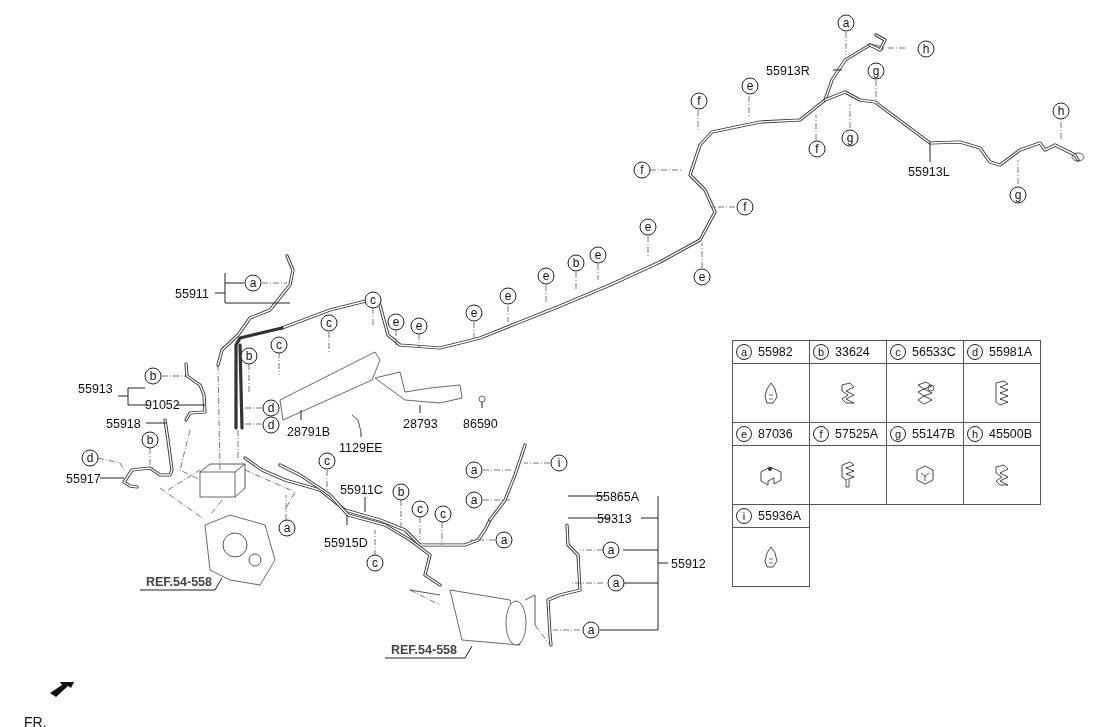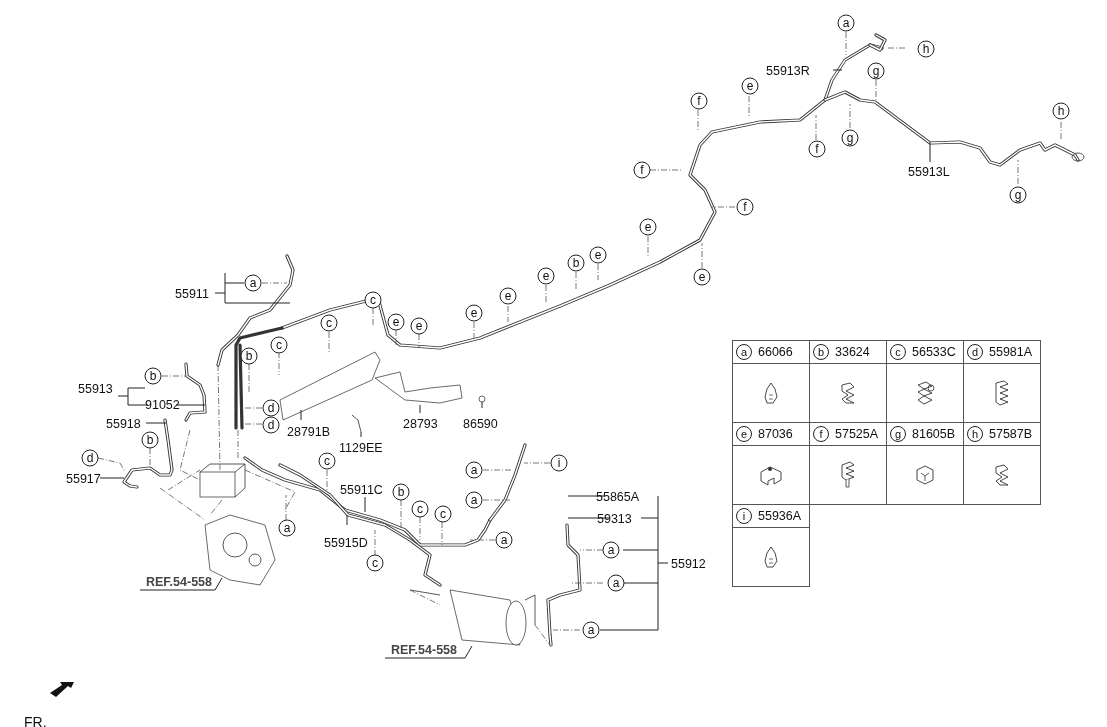--- a/index.html
+++ b/index.html
@@ -356,21 +356,21 @@
   </g>
 </svg>
 
 <div class="fr">FR.</div>
 
 <div class="legend">
   <div class="lg-row">
     <div class="lg-cell">
       <div class="lg-head">
           <span class="lg-circ">a</span>
-          <span>66066</span>
+          <span>55982</span>
         </div>
       <div class="lg-body">
           <svg width="20" height="24" style="position:static">
             <path d="M10,2 L14,8 L16,16 L12,22 L6,22 L4,16 L6,8 Z" fill="#fff" stroke="#333" stroke-width="0.9"></path>
             <path d="M8,14 L12,14 M8,18 L12,18" stroke="#333" stroke-width="0.7"></path>
           </svg>
         </div>
     </div>
     <div class="lg-cell">
       <div class="lg-head">
@@ -428,33 +428,33 @@
       <div class="lg-body">
           <svg width="20" height="30" style="position:static">
             <path d="M4,5 L12,2 L16,5 L8,8 L16,11 L8,14 L16,17 L8,20 L4,17 L4,5 Z" fill="#fff" stroke="#333" stroke-width="0.9"></path>
             <path d="M8,20 L8,27 L11,27 L11,19" fill="#fff" stroke="#333" stroke-width="0.8"></path>
           </svg>
         </div>
     </div>
     <div class="lg-cell">
       <div class="lg-head">
           <span class="lg-circ">g</span>
-          <span>81605B</span>
+          <span>55147B</span>
         </div>
       <div class="lg-body">
           <svg width="22" height="22" style="position:static">
             <path d="M3,6 L11,2 L19,6 L19,16 L11,20 L3,16 Z" fill="#fff" stroke="#333" stroke-width="0.9"></path>
             <path d="M7,9 L11,12 L15,9 M11,12 L11,17" stroke="#333" stroke-width="0.8" fill="none"></path>
           </svg>
         </div>
     </div>
     <div class="lg-cell">
       <div class="lg-head">
           <span class="lg-circ">h</span>
-          <span>57587B</span>
+          <span>45500B</span>
         </div>
       <div class="lg-body">
           <svg width="20" height="24" style="position:static">
             <path d="M4,4 L12,2 L16,6 L8,10 L16,14 L8,18 L16,22 L8,22 L4,18 L10,14 L4,10 Z" fill="#fff" stroke="#333" stroke-width="0.9"></path>
           </svg>
         </div>
     </div>
   </div>
   <div class="lg-row">
     <div class="lg-cell">

